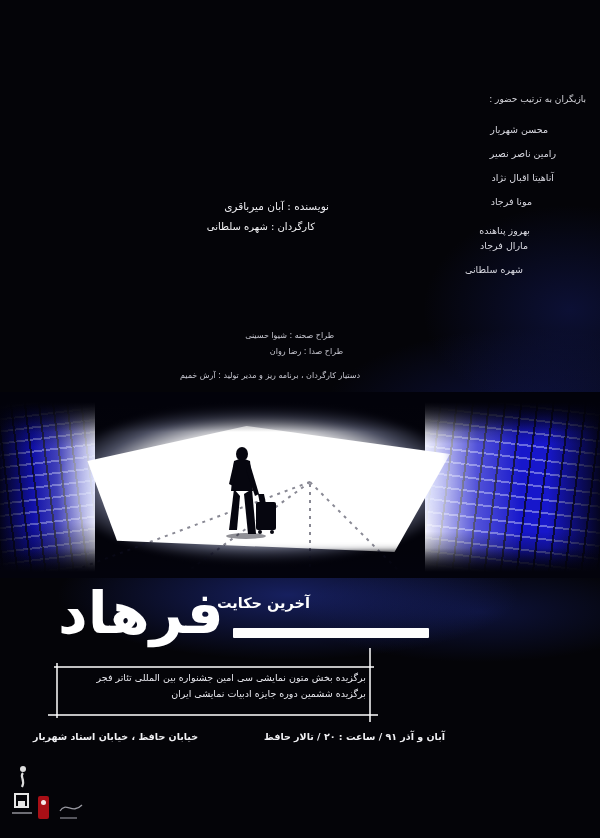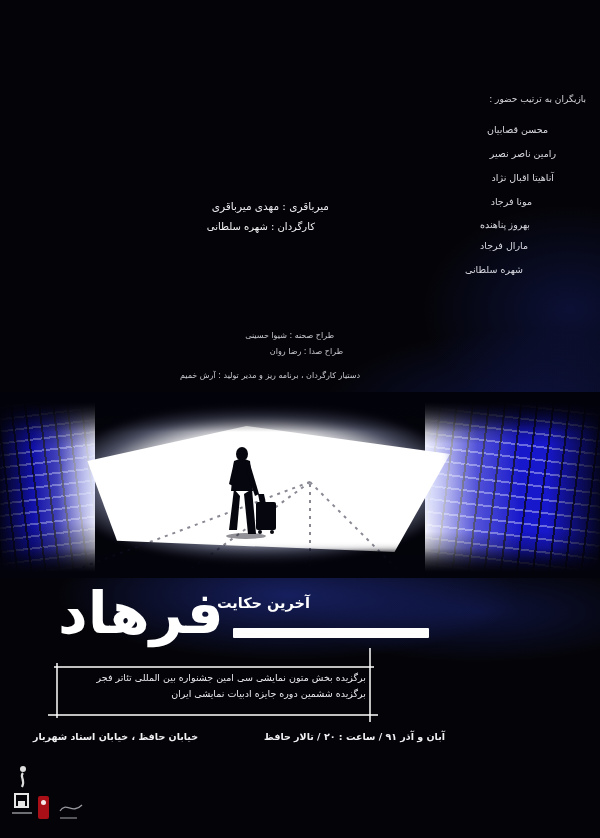--- a/index.html
+++ b/index.html
@@ -17,21 +17,21 @@
   .abs{position:absolute;}
   .rtl{direction:rtl;unicode-bidi:plaintext;white-space:nowrap;}
 
   
   .cast-header{top:94px;right:14px;font-size:9px;color:#d6d6dc;letter-spacing:.3px;}
   .cast-name{position:absolute;font-size:9.5px;color:#dadae2;direction:rtl;white-space:nowrap;}
   .cast-name.n1{top:124px;right:52px;}
   .cast-name.n2{top:148px;right:44px;}
   .cast-name.n3{top:172px;right:46px;}
   .cast-name.n4{top:196px;right:68px;}
-  .cast-name.n5{top:219px;right:70px;font-family:Liberation Serif, serif;}
+  .cast-name.n5{top:225px;right:70px;}
   .cast-name.n6{top:240px;right:72px;}
   .cast-name.n7{top:264px;right:77px;}
 
   
   .writer{top:200px;right:271px;font-size:10.5px;color:#ececf0;}
   .director{top:221px;right:285px;font-size:10px;font-weight:normal;color:#f4f4f6;}
 
   
   .credit2{position:absolute;font-size:8px;color:#c9c9d2;direction:rtl;white-space:nowrap;}
   .credit2.c1{top:331px;right:266px;}
@@ -96,30 +96,30 @@
   .logo-red{left:38px;top:796px;width:11px;height:23px;background:#a80f16;border-radius:2px;}
   .logo-red::after{content:"";position:absolute;left:3px;top:4px;width:5px;height:5px;border-radius:50%;background:#f3e9e9;}
 </style>
 </head>
 <body>
 
 <div class="poster">
 
   <div class="abs rtl cast-header">بازیگران به ترتیب حضور :</div>
   <div>
-    <div class="cast-name n1">محسن قصابیان</div>
+    <div class="cast-name n1">محسن شهریار</div>
     <div class="cast-name n2">رامین ناصر نصیر</div>
     <div class="cast-name n3">آناهیتا اقبال نژاد</div>
     <div class="cast-name n4">مونا فرجاد</div>
     <div class="cast-name n5">بهروز پناهنده</div>
     <div class="cast-name n6">مارال فرجاد</div>
     <div class="cast-name n7">شهره سلطانی</div>
   </div>
 
-  <div class="abs rtl writer">میرباقری : مهدی میرباقری</div>
+  <div class="abs rtl writer">نویسنده : آبان میرباقری</div>
   <div class="abs rtl director">کارگردان : شهره سلطانی</div>
 
   <div class="credit2 c1">طراح صحنه : شیوا حسینی</div>
   <div class="credit2 c2">طراح صدا : رضا روان</div>
   <div class="credit2 c3">دستیار کارگردان ، برنامه ریز و مدیر تولید : آرش خمیم</div>
 
   <div class="abs tunnel" title="silhouette of a man pulling a suitcase toward the bright light at the end of a blue-tiled tunnel">
     <div class="abs wall wall-left"></div>
     <div class="abs wall wall-right"></div>
     <div class="abs light-halo"></div>

